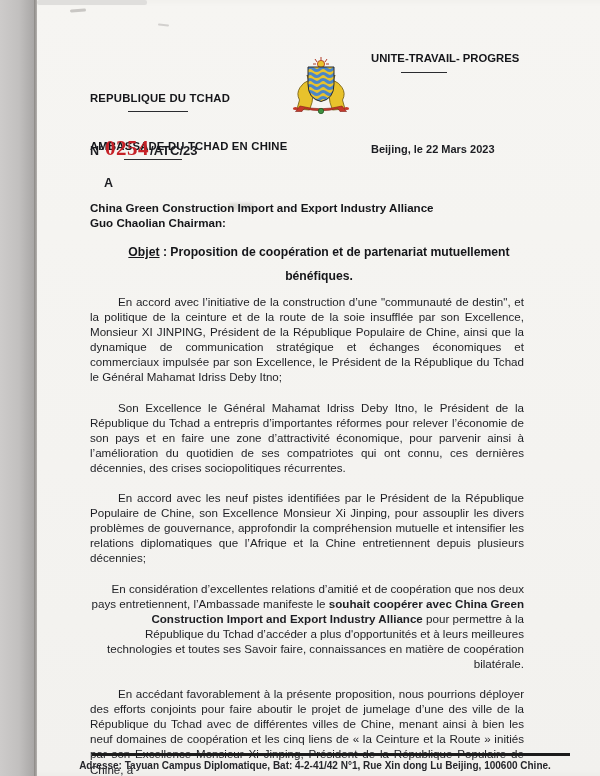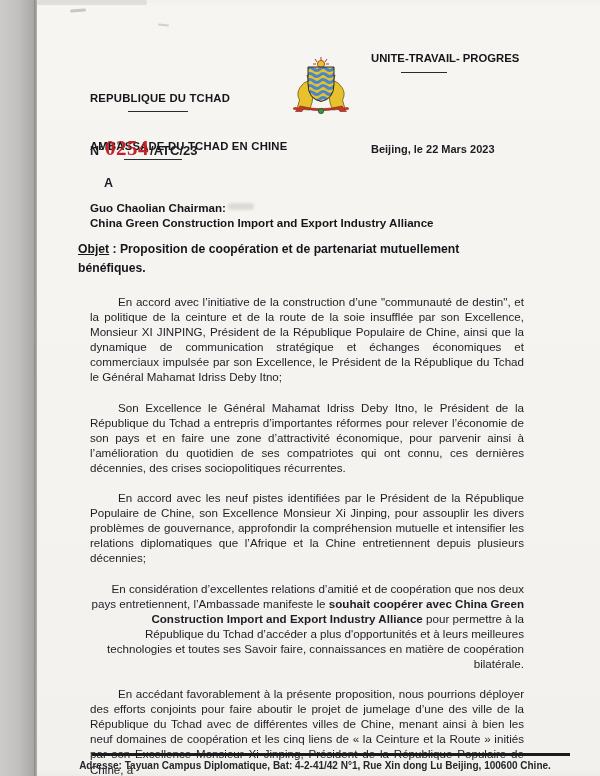--- a/index.html
+++ b/index.html
@@ -40,21 +40,21 @@
 
   
   .ref-row{position:absolute;left:90px;top:136px;display:flex;align-items:baseline;white-space:nowrap;}
   .ref-prefix{font-weight:bold;font-size:12.5px;}
   .ref-number{font-family:"Liberation Serif", serif;font-weight:bold;font-size:21px;letter-spacing:.5px;padding:0 1px;}
   .ref-suffix{font-weight:bold;font-size:13px;}
   .dateline{position:absolute;left:371px;top:143px;font-weight:bold;font-size:11px;white-space:nowrap;}
 
   .salutation{position:absolute;left:104px;top:176px;font-weight:bold;font-size:12.5px;}
   .addressee{position:absolute;left:90px;top:201px;font-weight:bold;font-size:11.6px;line-height:14.6px;color:#15161a;}
-  .subject{position:absolute;left:78px;top:240px;width:438px;font-weight:bold;font-size:12.2px;line-height:19px;color:#15161a;}
+  .subject{position:absolute;left:100px;top:240px;width:438px;font-weight:bold;font-size:12.2px;line-height:24px;color:#15161a;text-align:center;}
   .subject .u{text-decoration:underline;}
 
   
   .body-text{
     position:absolute;left:90px;top:294px;width:434px;
     font-size:11.6px;line-height:15.1px;color:#1d1e23;
   }
   .body-text p{margin:0 0 15px 0;}
   .just{text-align:justify;text-indent:28px;}
   .noindent{text-align:right;text-indent:0;}
@@ -133,22 +133,22 @@
 
   <div class="ref-row">
     <span class="ref-prefix">N°</span>
     <span class="ref-number" style="color: rgb(197, 33, 39);">0254</span>
     <span class="ref-suffix">/ATC/23</span>
   </div>
   <div class="dateline">Beijing, le 22 Mars 2023</div>
 
   <div class="salutation">A</div>
   <div class="addressee">
+    <div>China Green Construction Import and Export Industry Alliance</div>
     <div>Guo Chaolian Chairman:</div>
-    <div>China Green Construction Import and Export Industry Alliance</div>
   </div>
 
   <div class="subject">
     <span class="u">Objet</span><span> : Proposition de coopération et de partenariat mutuellement bénéfiques.</span>
   </div>
 
   <div class="body-text">
     <p class="just">En accord avec l’initiative de la construction d’une "communauté de destin", et la politique de la ceinture et de la route de la soie insufflée par son Excellence, Monsieur XI JINPING, Président de la République Populaire de Chine, ainsi que la dynamique de communication stratégique et échanges économiques et commerciaux impulsée par son Excellence, le Président de la République du Tchad le Général Mahamat Idriss Deby Itno;</p>
     <p class="just">Son Excellence le Général Mahamat Idriss Deby Itno, le Président de la République du Tchad a entrepris d’importantes réformes pour relever l’économie de son pays et en faire une zone d’attractivité économique, pour parvenir ainsi à l’amélioration du quotidien de ses compatriotes qui ont connu, ces dernières décennies, des crises sociopolitiques récurrentes.</p>
     <p class="just">En accord avec les neuf pistes identifiées par le Président de la République Populaire de Chine, son Excellence Monsieur Xi Jinping, pour assouplir les divers problèmes de gouvernance, approfondir la compréhension mutuelle et intensifier les relations diplomatiques que l’Afrique et la Chine entretiennent depuis plusieurs décennies;</p>

